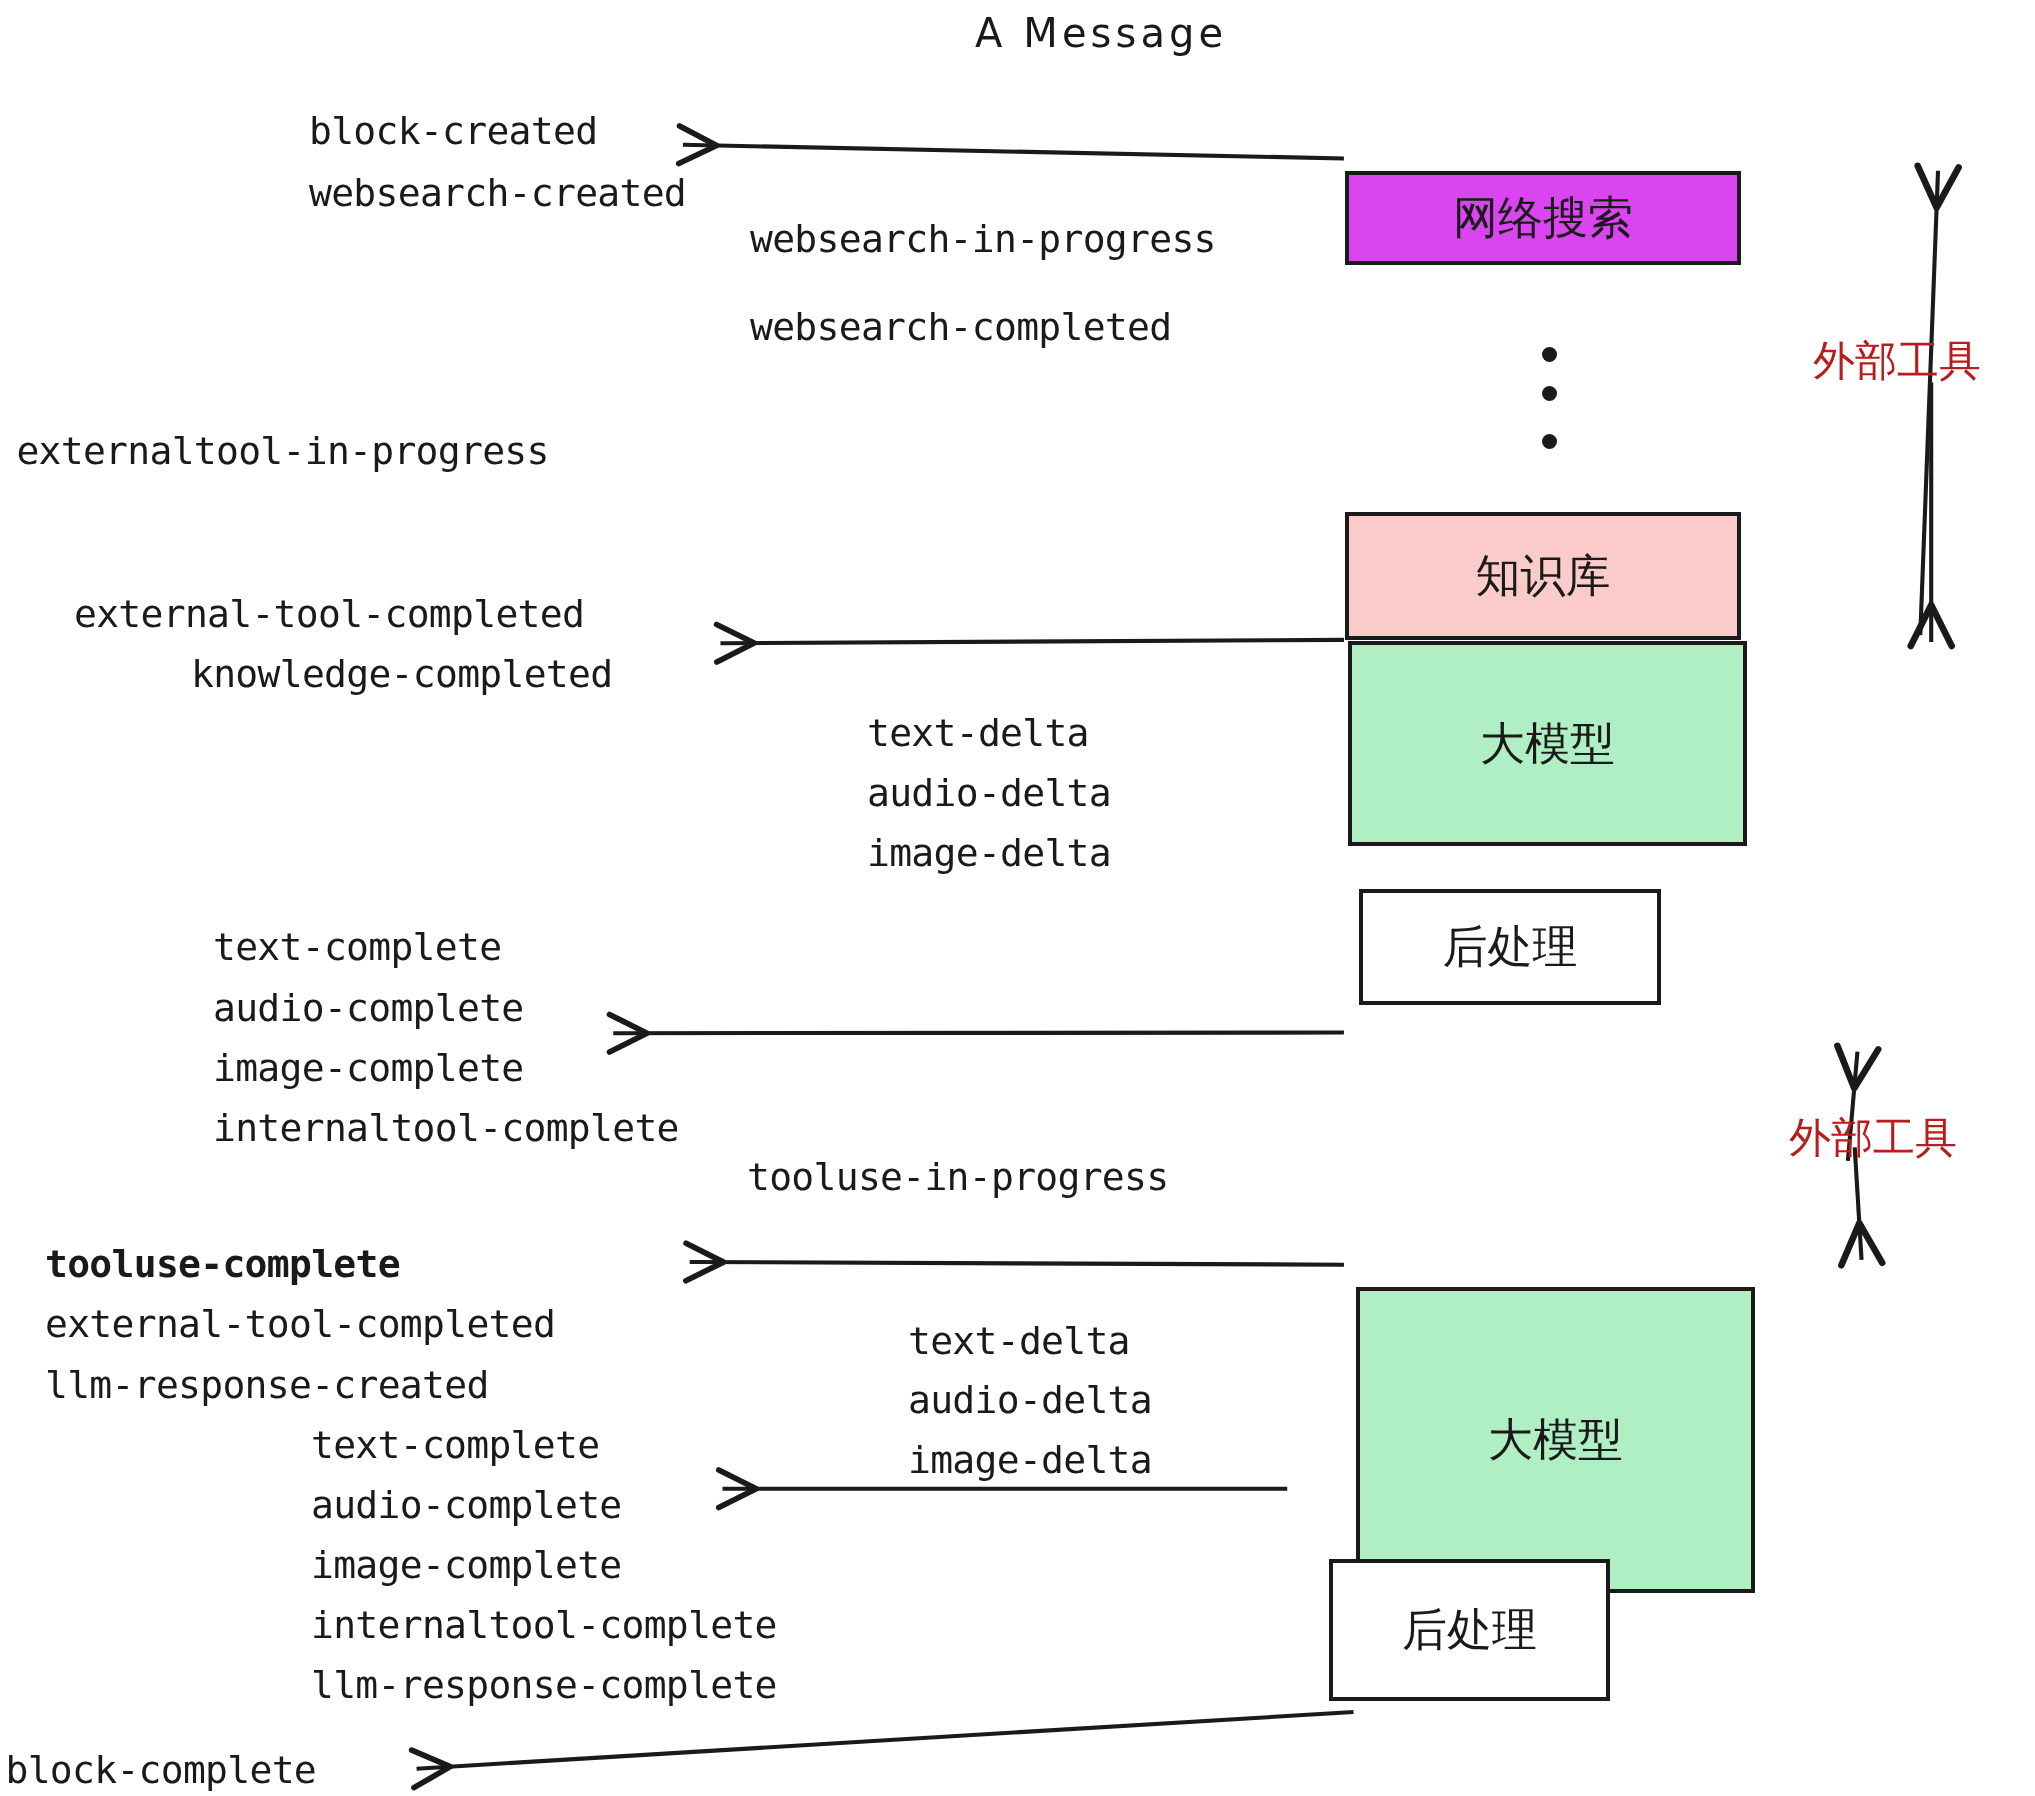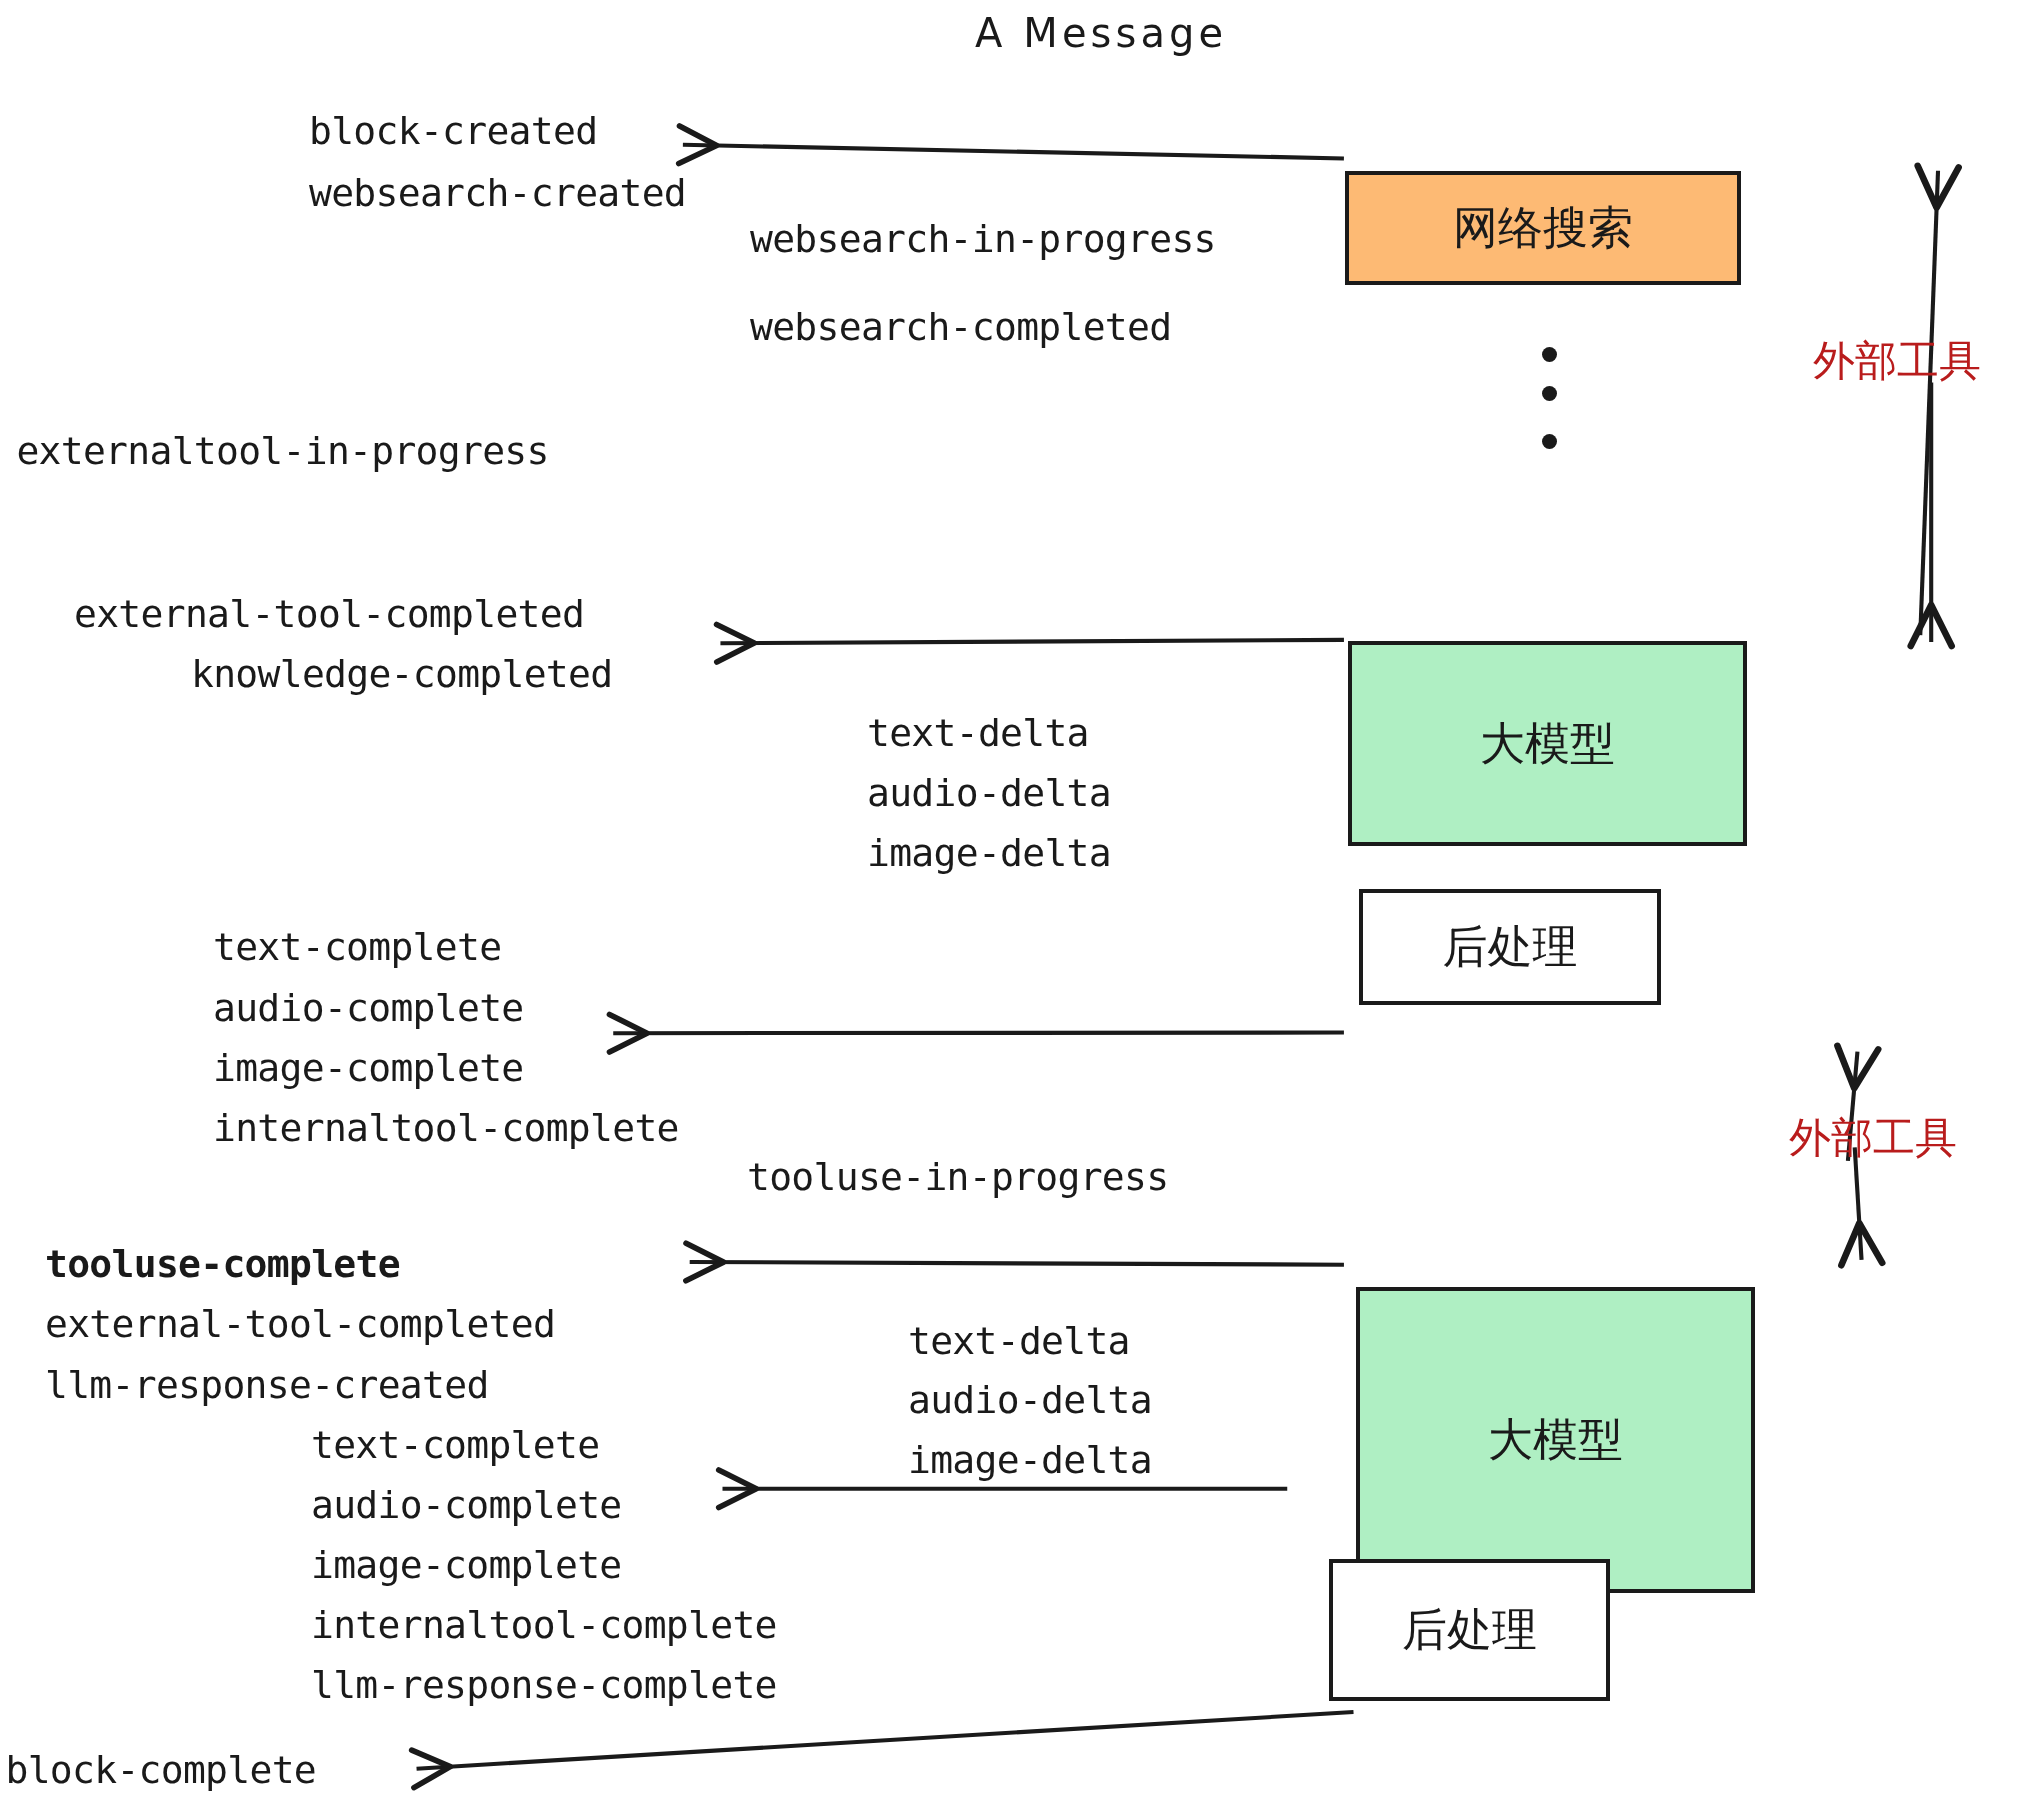--- a/index.html
+++ b/index.html
@@ -106,28 +106,31 @@
 
     <path d="M 2838 250 L 2812 930" fill="none" stroke="#1a1a1a" stroke-width="6" marker-start="url(#ahv)"></path>
     <path d="M 2828 560 L 2828 940" fill="none" stroke="#1a1a1a" stroke-width="6" marker-end="url(#ahv)"></path>
 
     <path d="M 2720 1540 L 2706 1700" fill="none" stroke="#1a1a1a" stroke-width="6" marker-start="url(#ahv)"></path>
     <path d="M 2716 1680 L 2726 1845" fill="none" stroke="#1a1a1a" stroke-width="6" marker-end="url(#ahv)"></path>
   </svg>
 
   <div class="title" style="left:975px; top:9.6px;">A Message</div>
 
-  <div class="node" style="left:1345px; top:171px; width:396px; height:114px; background:#fdba74;">
+  <div class="node" style="left:1345px; top:171px; width:396px; height:94px; background:#d946ef;">
     <span class="node-label">网络搜索</span>
   </div>
 
   <div class="dot" style="left:1542px; top:347px;"></div>
   <div class="dot" style="left:1542px; top:386px;"></div>
   <div class="dot" style="left:1542px; top:434px;"></div>
 
+  <div class="node" style="left:1345px; top:512px; width:396px; height:128px; background:#FBCBC9;">
+    <span class="node-label">知识库</span>
+  </div>
 
   <div class="node" style="left:1348px; top:641px; width:399px; height:205px; background:#AFEFC3;">
     <span class="node-label">大模型</span>
   </div>
 
   <div class="node" style="left:1359px; top:889px; width:302px; height:116px; background:#FFFFFF;">
     <span class="node-label">后处理</span>
   </div>
 
 

